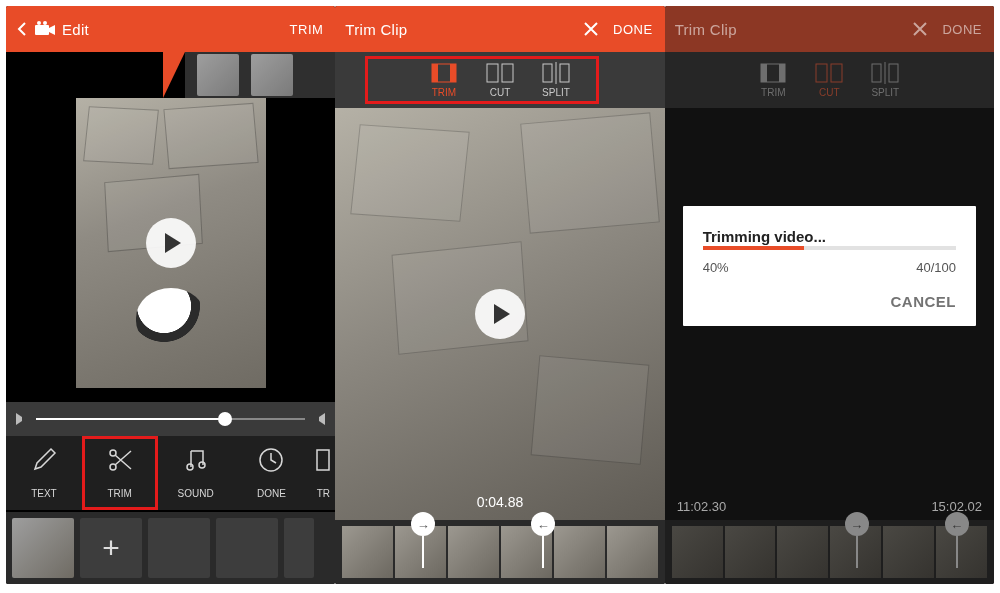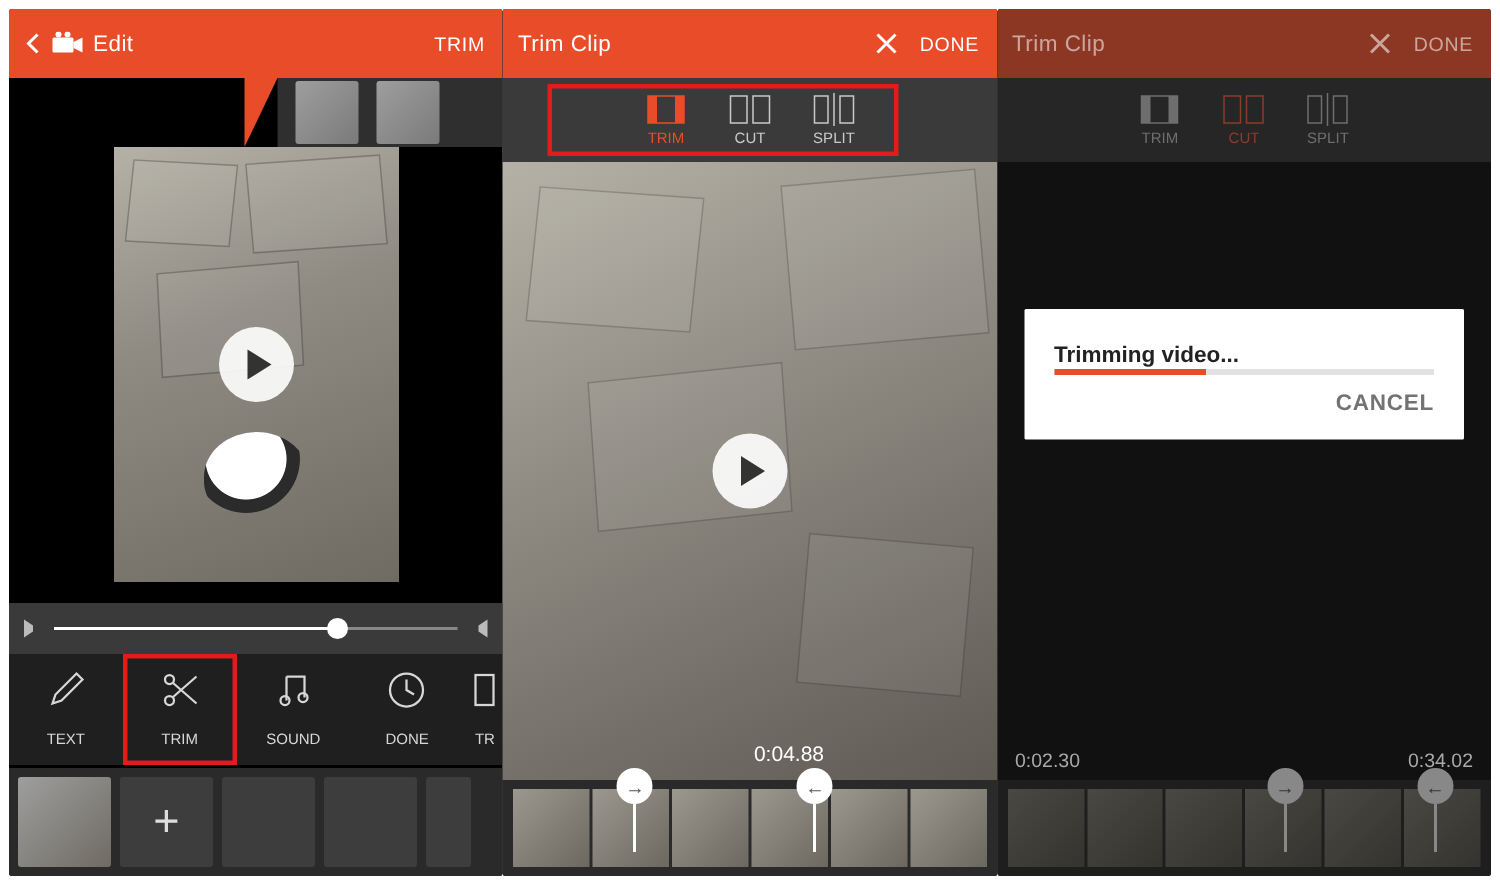--- a/index.html
+++ b/index.html
@@ -45,21 +45,21 @@
   .tab-hl{position:absolute;top:50px;left:30px;width:234px;height:48px;border:3px solid #e41b1b;z-index:3;pointer-events:none;}
   .tab{display:flex;flex-direction:column;align-items:center;gap:3px;color:#c9c9c9;font-size:10px;cursor:pointer;}
   .tab.active{color:#e84c28;}
   .tab svg{width:28px;height:22px;}
   .s2-video{position:absolute;top:102px;left:0;right:0;bottom:64px;background:linear-gradient(155deg,#b5b1a6 0%,#8c8880 45%,#5f5b54 100%);}
   .s2-video .stone{border:1px solid rgba(0,0,0,0.2);}
   .s2-video .stone:nth-child(1){top:20px;left:20px;width:110px;height:90px;transform:skew(-6deg,4deg);}
   .s2-video .stone:nth-child(2){top:10px;right:10px;width:130px;height:110px;transform:skew(5deg,-5deg);}
   .s2-video .stone:nth-child(3){top:140px;left:60px;width:130px;height:100px;transform:skew(4deg,-6deg);}
   .s2-video .stone:nth-child(4){bottom:60px;right:20px;width:110px;height:100px;transform:skew(-5deg,5deg);}
-  .s2-time{position:absolute;bottom:10px;left:50%;transform:translateX(-50%);color:#fff;font-size:14px;margin-left:26px;}
+  .s2-time{position:absolute;bottom:10px;left:50%;transform:translateX(-50%);color:#fff;font-size:14px;}
   .s2-strip{position:absolute;bottom:0;left:0;right:0;height:64px;background:#2a2a2a;display:flex;padding:6px 6px;}
   .frame{flex:1;background:linear-gradient(135deg,#9c9890,#6c6860);margin:0 1px;}
   .trim-handle{position:absolute;bottom:48px;width:24px;height:24px;border-radius:50%;background:#fff;display:flex;align-items:center;justify-content:center;color:#555;font-size:13px;z-index:4;}
   .trim-handle::after{content:"";position:absolute;top:24px;width:2px;height:32px;background:#fff;}
   .th-l{left:76px;} .th-r{left:196px;}
   
   .s3-tabs{position:absolute;top:46px;left:0;right:0;height:56px;background:#262626;display:flex;align-items:center;justify-content:center;gap:28px;}
   .s3-tab{display:flex;flex-direction:column;align-items:center;gap:3px;color:#6e6e6e;font-size:10px;}
   .s3-tab.active{color:#8a3d2a;}
   .s3-video{position:absolute;top:102px;left:0;right:0;bottom:64px;background:#111;}
@@ -278,36 +278,40 @@
           <rect x="18" y="2" width="9" height="18" fill="none" stroke="#6e6e6e"></rect>
           <line x1="14" y1="0" x2="14" y2="22" stroke="#6e6e6e"></line>
         </svg>
       <span>SPLIT</span>
     </div>
   </div>
 
   <div class="s3-video"></div>
 
   <div class="s3-times">
-    <span>0:02.30</span>
-    <span>0:34.02</span>
+    <span>11:02.30</span>
+    <span>15:02.02</span>
   </div>
 
   <div class="s3-handle s3h-l">→</div>
   <div class="s3-handle s3h-r">←</div>
 
   <div class="s3-strip">
     <div class="s3-frame"></div>
       <div class="s3-frame"></div>
       <div class="s3-frame"></div>
     <div class="s3-frame"></div>
       <div class="s3-frame"></div>
       <div class="s3-frame"></div>
   </div>
 
   <div class="dialog">
     <div class="dtitle">Trimming video...</div>
     <div class="pbar">
         <div class="pfill"></div>
       </div>
+    <div class="prow">
+      <span>40%</span>
+      <span>40/100</span>
+    </div>
     <div class="cancel">CANCEL</div>
   </div>
 </div>
 
 </body></html>

